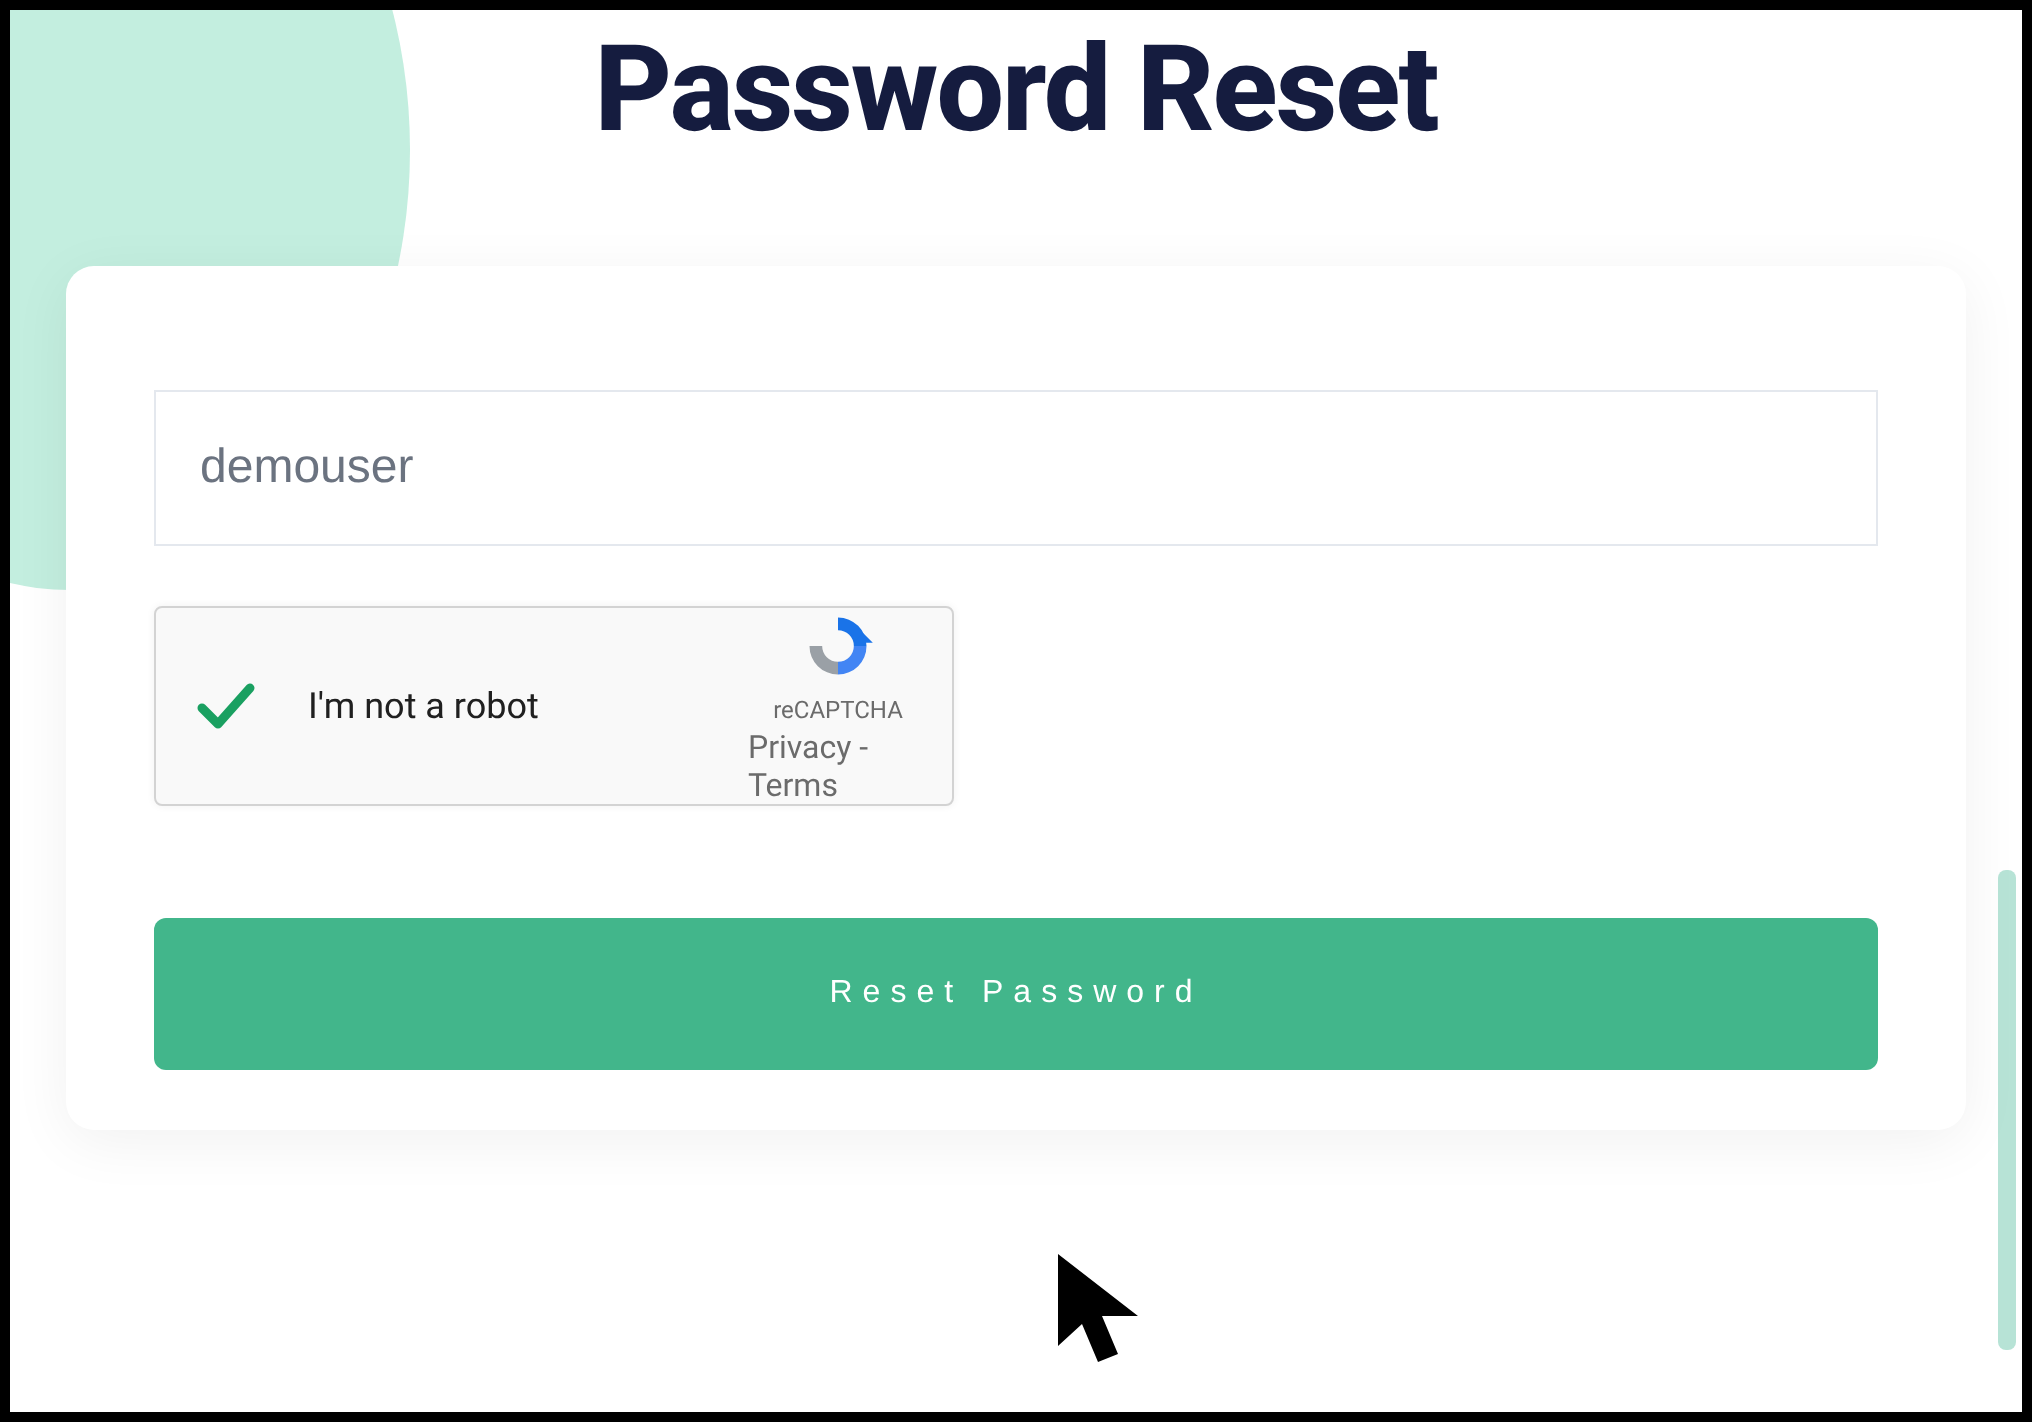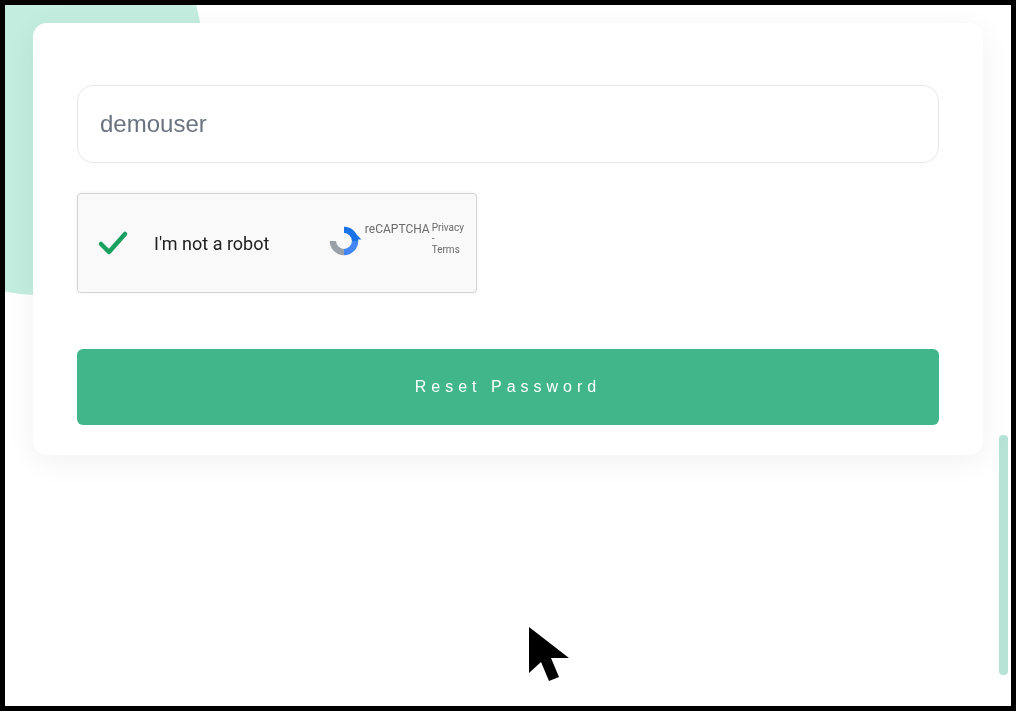--- a/index.html
+++ b/index.html
@@ -54,21 +54,21 @@
     }
     .field-label {
       font-size: 22px;
       font-weight: 700;
       color: #4e5564;
       margin-bottom: 20px;
     }
     .text-input {
       width: 100%;
       border: 1px solid #e4e8ee;
-      border-radius: 16px;
+      border-radius: 0;
       padding: 24px 22px;
       font-size: 24px;
       color: #6b7380;
       background: #fff;
       outline: none;
     }
     .recaptcha {
       margin-top: 30px;
       border: 1px solid #d3d3d3;
       background: #f9f9f9;
@@ -89,29 +89,31 @@
     }
     .recaptcha-label {
       flex: 1;
       font-size: 18px;
       color: #202020;
       padding-left: 6px;
     }
     .recaptcha-right {
       flex: 0 0 90px;
       display: flex;
+      flex-direction: column;
+      align-items: center;
       justify-content: center;
       gap: 2px;
     }
     .recaptcha-word {
       font-size: 12px;
       color: #6b6b6b;
     }
     .recaptcha-links {
-      font-size: 10px;
+      font-size: 16px;
       color: #6b6b6b;
     }
     .recaptcha-links a {
       color: #6b6b6b;
       text-decoration: none;
     }
     .submit-btn {
       margin-top: 56px;
       width: 100%;
       background: #42b68b;
@@ -140,20 +142,23 @@
       z-index: 0;
     }
   </style>
 </head>
 <body>
 
 <div class="frame">
   <div class="decor-circle"></div>
   <div class="side-accent"></div>
 
+  <div class="top-area">
+    <h1 class="page-title">Password Reset</h1>
+  </div>
 
   <div class="card">
     <input type="text" class="text-input" value="demouser" style="">
 
     <div class="recaptcha">
       <div class="recaptcha-check">
         <svg width="36" height="36" viewBox="0 0 36 36">
           <polyline points="6,19 14,27 30,9" fill="none" stroke="#1aa061" stroke-width="4.5" stroke-linecap="round" stroke-linejoin="round"></polyline>
         </svg>
       </div>

